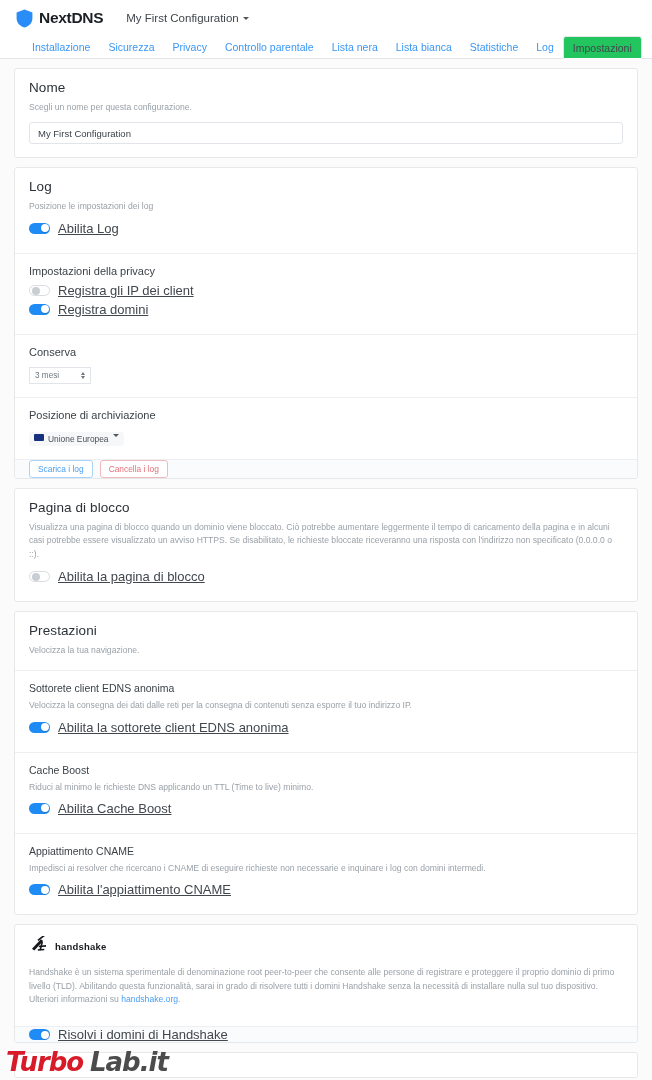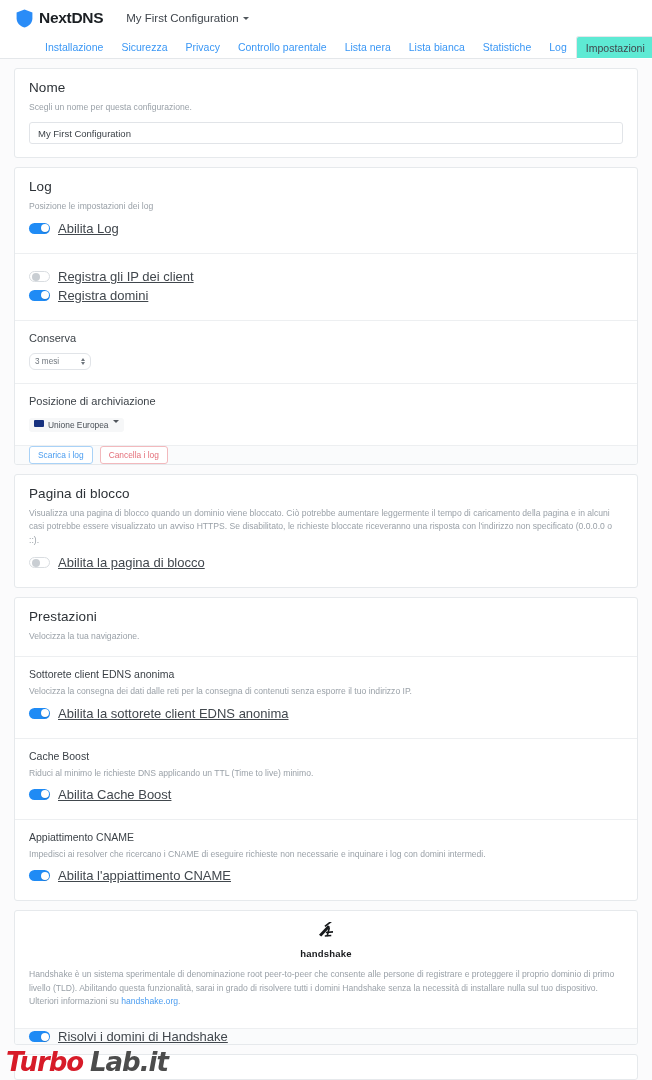--- a/index.html
+++ b/index.html
@@ -42,35 +42,35 @@
     border-right: 3.2px solid transparent;
     border-top: 3.8px solid #50565c;
     display: inline-block;
   }
 
   
   .navtabs {
     height: 23px;
     display: flex;
     align-items: stretch;
-    padding-left: 36px;
+    padding-left: 23px;
     background: #ffffff;
     border-bottom: 1px solid #e4e7ea;
   }
   .navtab {
     font-size: 10.5px;
     color: #3a97f5;
     padding: 4px 9px 5px 9px;
     white-space: nowrap;
     cursor: pointer;
     line-height: 14px;
   }
   .navtab.active {
     color: #41474d;
-    background: #5eead4;
+    background: #22c55e;
     border: 1px solid #e4e7ea;
     border-bottom: 1px solid #ffffff;
     border-radius: 3px 3px 0 0;
     margin-bottom: -1px;
   }
 
   
   .content { padding: 9px 14px 0 14px; }
 
   .card {
@@ -152,21 +152,21 @@
   }
 
   .mini-select {
     display: inline-flex;
     align-items: center;
     justify-content: space-between;
     gap: 10px;
     min-width: 62px;
     height: 17px;
     border: 1px solid #e1e4e8;
-    border-radius: 6px;
+    border-radius: 0;
     background: #fff;
     padding: 4px 5px;
     font-size: 8.2px;
     color: #6e757c;
     cursor: pointer;
   }
   .spin { display: flex; flex-direction: column; gap: 1px; line-height: 0; }
   .spin i {
     width: 0; height: 0;
     border-left: 2.6px solid transparent;
@@ -202,21 +202,21 @@
   }
   .btn-outline-blue { border: 1px solid #a9d2f7; color: #4b9df0; }
   .btn-outline-red  { border: 1px solid #f2b9bd; color: #e4707a; }
 
   .card-footer {
     background: #fafbfc;
     border-top: 1px solid #edeff1;
     padding: 0 14px;
   }
 
-  .hs-logo-row { display: flex; align-items: center; gap: 5px; margin-bottom: 9px; flex-direction: column; }
+  .hs-logo-row { display: flex; align-items: center; gap: 5px; margin-bottom: 9px; }
   .hs-mark { width: 21px; height: 21px; display:block; }
   .hs-word { font-size: 9.5px; font-weight: bold; color: #17191c; letter-spacing: .2px; }
   .link { color: #4b9df0; text-decoration: none; }
 
   
   .watermark {
     position: absolute;
     left: 6px; bottom: 2px;
     width: 176px; height: 34px;
     pointer-events: none;
@@ -279,20 +279,21 @@
         <p class="sec-desc tight">Posizione le impostazioni dei log</p>
         <div class="toggle-row">
           <span class="switch on">
               <span class="knob"></span>
             </span>
           <span class="toggle-label">Abilita Log</span>
         </div>
       </div>
 
       <div class="card-body card-sub">
+        <div class="field-label">Impostazioni della privacy</div>
         <div class="toggle-row">
           <span class="switch off">
               <span class="knob"></span>
             </span>
           <span class="toggle-label">Registra gli IP dei client</span>
         </div>
         <div class="toggle-row">
           <span class="switch on">
               <span class="knob"></span>
             </span>

